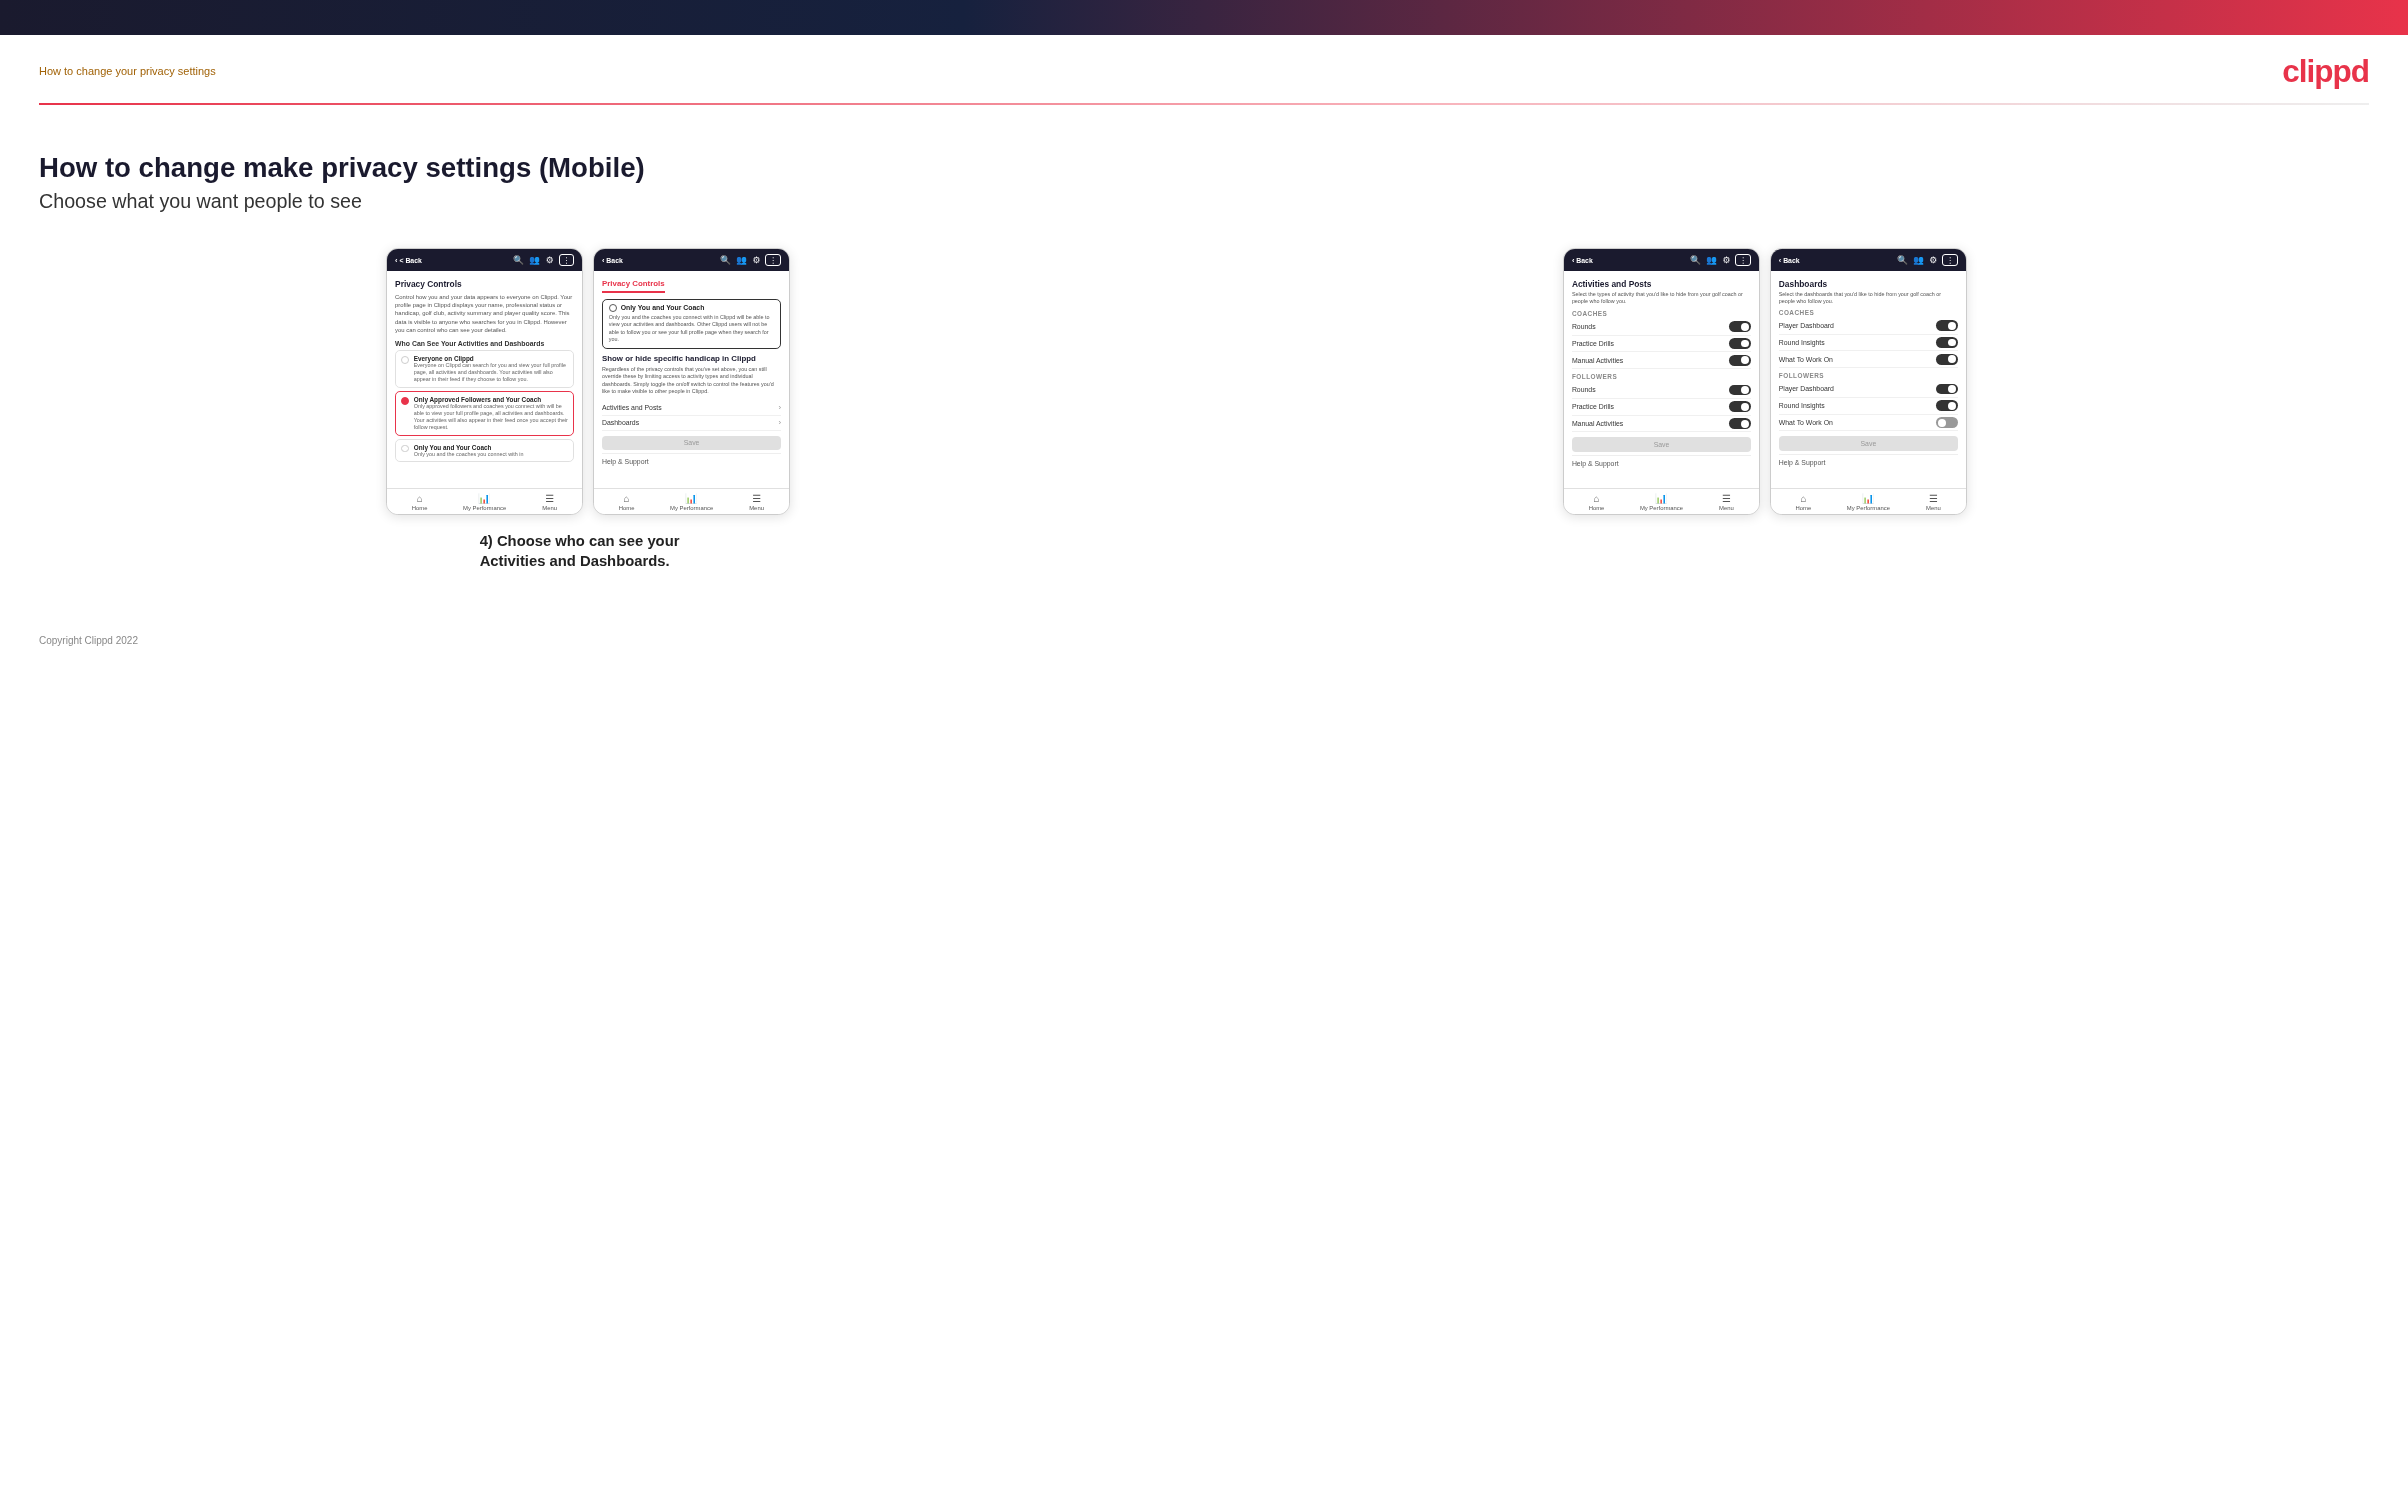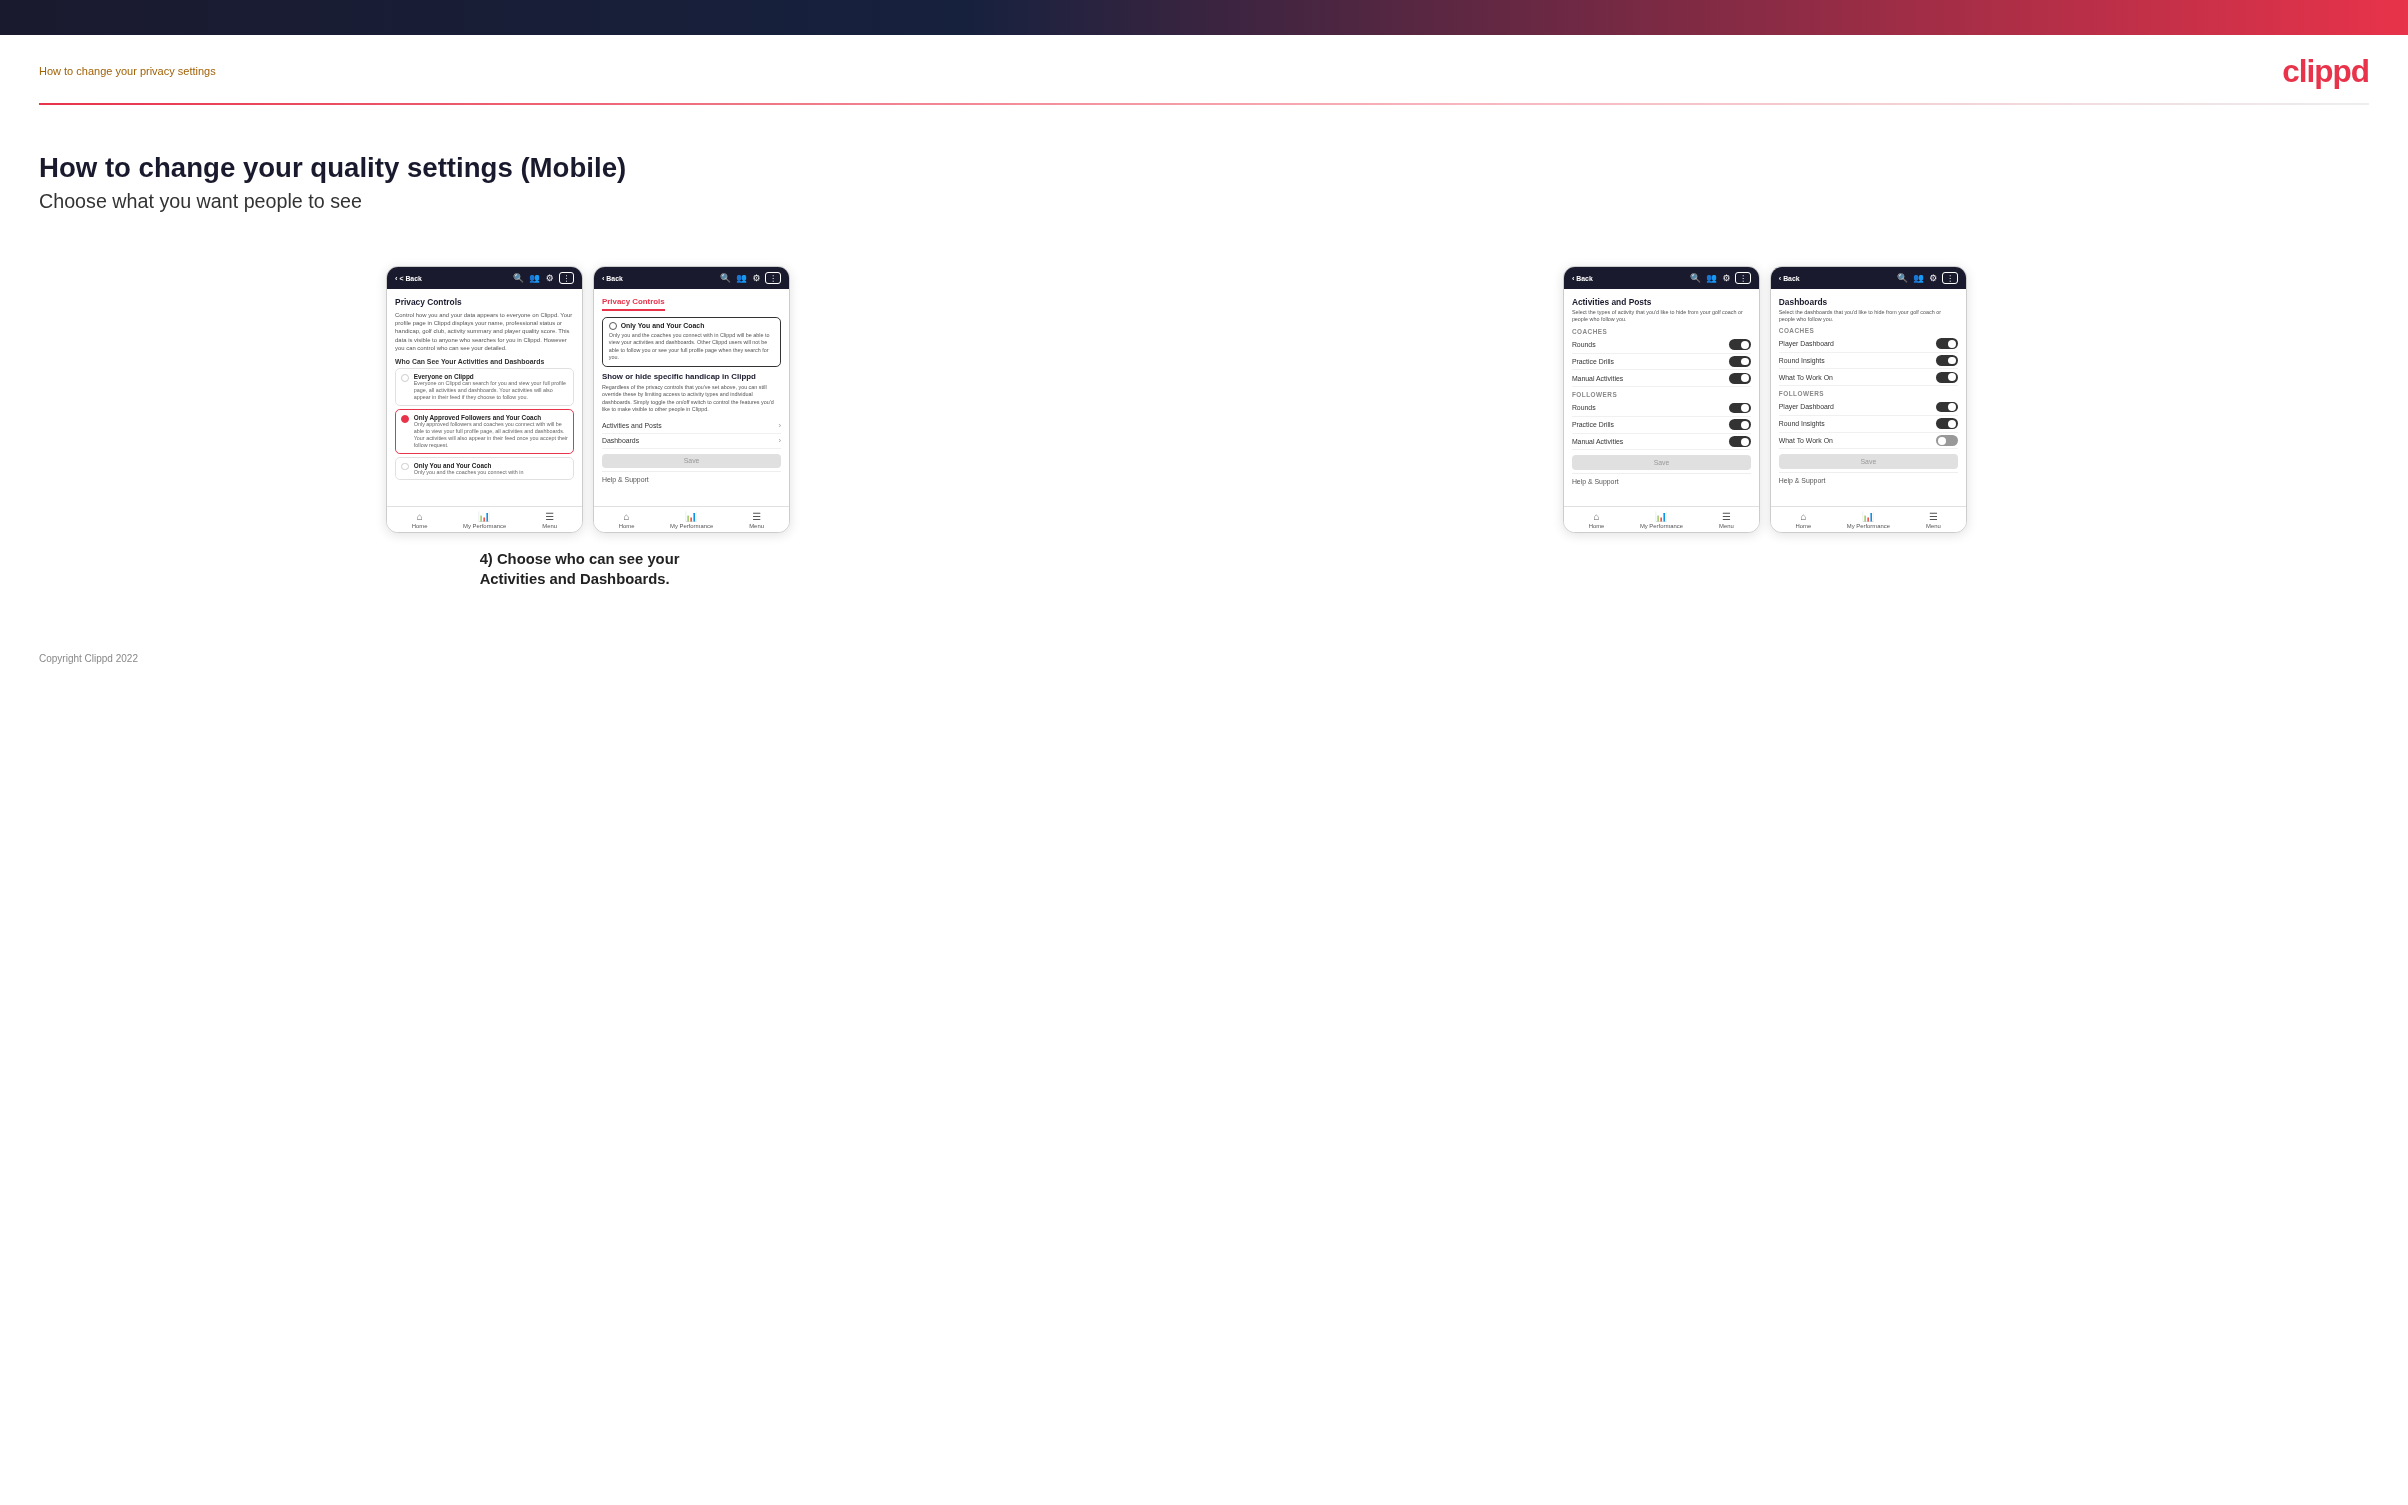--- a/index.html
+++ b/index.html
@@ -49,21 +49,21 @@
     .page-heading {
       font-size: 27.6px;
       font-weight: 800;
       color: #1a1a2e;
       margin-bottom: 5.9px;
     }
     .page-subheading {
       font-size: 19.7px;
       color: #333;
       font-weight: 400;
-      margin-bottom: 53px;
+      margin-bottom: 35px;
     }
 
     
     .mockups-row {
       display: flex;
       gap: 23.6px;
       align-items: flex-start;
     }
 
     
@@ -387,21 +387,21 @@
 
 <div class="top-bar"></div>
 
 <div class="header">
   <span class="header-title">How to change your privacy settings</span>
   <span class="logo">clippd</span>
 </div>
 <div class="header-divider"></div>
 
 <div class="main">
-  <h1 class="page-heading">How to change your quality settings (Mobile)</h1>
+  <h1 class="page-heading">How to change make privacy settings (Mobile)</h1>
   <p class="page-subheading">Choose what you want people to see</p>
 
   <div class="mockups-row">
 
     <div class="mockup-group">
       <div class="double-phone">
 
         <div class="phone-mockup">
           <div class="phone-topbar">
             <div class="phone-topbar-left">

